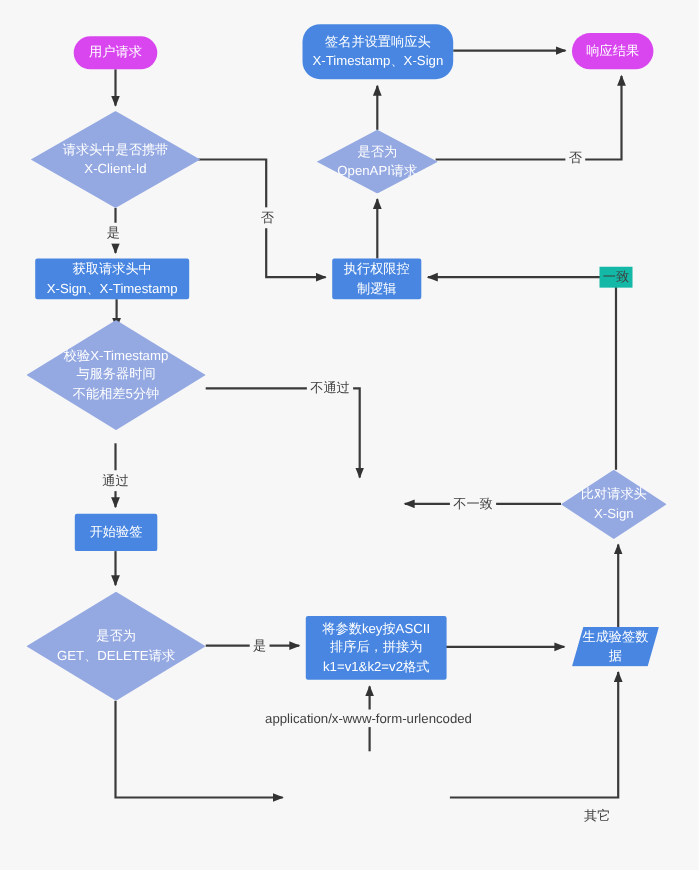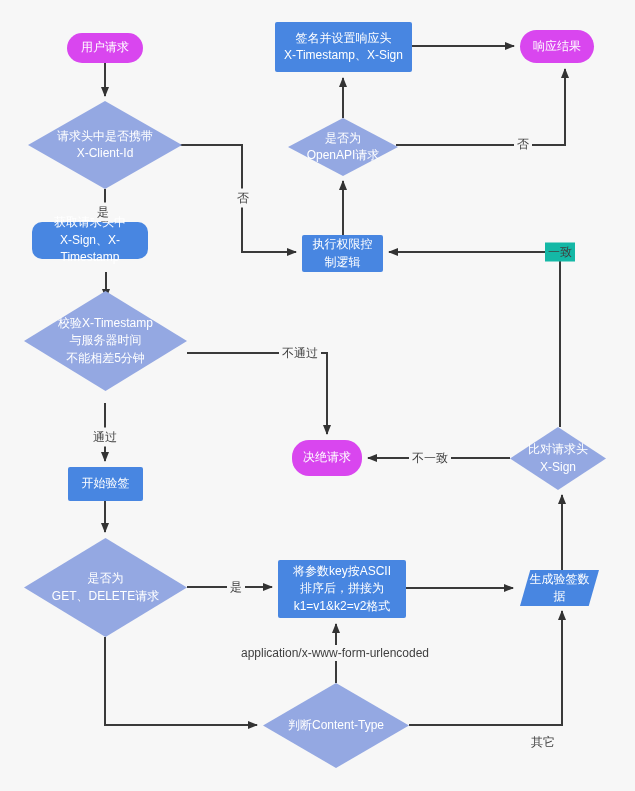--- a/index.html
+++ b/index.html
@@ -26,32 +26,32 @@
   .para{background:transparent;}
   .para::before{
     content:"";position:absolute;inset:0;background:#4886e1;
     clip-path:polygon(13% 0,100% 0,87% 100%,0 100%);
   }
   .para > span{position:relative;z-index:1;}
 
   
   .n-start      {left:67px;  top:33px;  width:76px;  height:30px;}
   .n-client     {left:28px;  top:101px; width:154px; height:88px;}
-  .n-getheaders {left:32px;  top:222px; width:116px; height:37px;border-radius:10px;}
+  .n-getheaders {left:32px;  top:235px; width:140px; height:37px;}
   .n-timestamp  {left:24px;  top:291px; width:163px; height:100px;}
   .n-startverify{left:68px;  top:467px; width:75px;  height:34px;}
   .n-method     {left:24px;  top:538px; width:163px; height:99px;}
   .n-sort       {left:278px; top:560px; width:128px; height:58px;}
   .n-contenttype{left:263px; top:683px; width:146px; height:85px;}
   .n-gendata    {left:520px; top:570px; width:79px;  height:36px;align-items:center;}
   .n-compare    {left:510px; top:427px; width:96px;  height:63px;}
   .n-reject     {left:292px; top:440px; width:70px;  height:36px;}
   .n-exec       {left:302px; top:235px; width:81px;  height:37px;justify-content:center;}
   .n-openapi    {left:288px; top:118px; width:110px; height:58px;}
-  .n-signresp   {left:275px; top:22px;  width:137px; height:50px;}
+  .n-signresp   {left:275px; top:22px;  width:137px; height:50px;border-radius:16px;}
   .n-response   {left:520px; top:30px;  width:74px;  height:33px;}
 
   
   .elbl{
     position:absolute;transform:translate(-50%,-50%);
     font-size:12px;color:#3f3f3f;background:#f7f7f7;
     padding:1px 3px;white-space:nowrap;z-index:2;
   }
   .lbl-yes-client {left:103px;top:212px;}
   .lbl-no-client  {left:243px;top:198px;}
@@ -126,37 +126,31 @@
     <span>是否为
 GET、DELETE请求</span>
   </div>
 
   <div class="node proc n-sort">
     <span>将参数key按ASCII
 排序后，拼接为
 k1=v1&amp;k2=v2格式</span>
   </div>
 
-  <div class="node diamond n-contenttype">
-    <span>判断Content-Type</span>
-  </div>
 
   <div class="node para n-gendata">
     <span>生成验签数
 据</span>
   </div>
 
   <div class="node diamond n-compare">
     <span>比对请求头
 X-Sign</span>
   </div>
 
-  <div class="node pill n-reject">
-    <span>决绝请求</span>
-  </div>
 
   <div class="node proc n-exec">
     <span>执行权限控
 制逻辑</span>
   </div>
 
   <div class="node diamond n-openapi">
     <span>是否为
 OpenAPI请求</span>
   </div>

